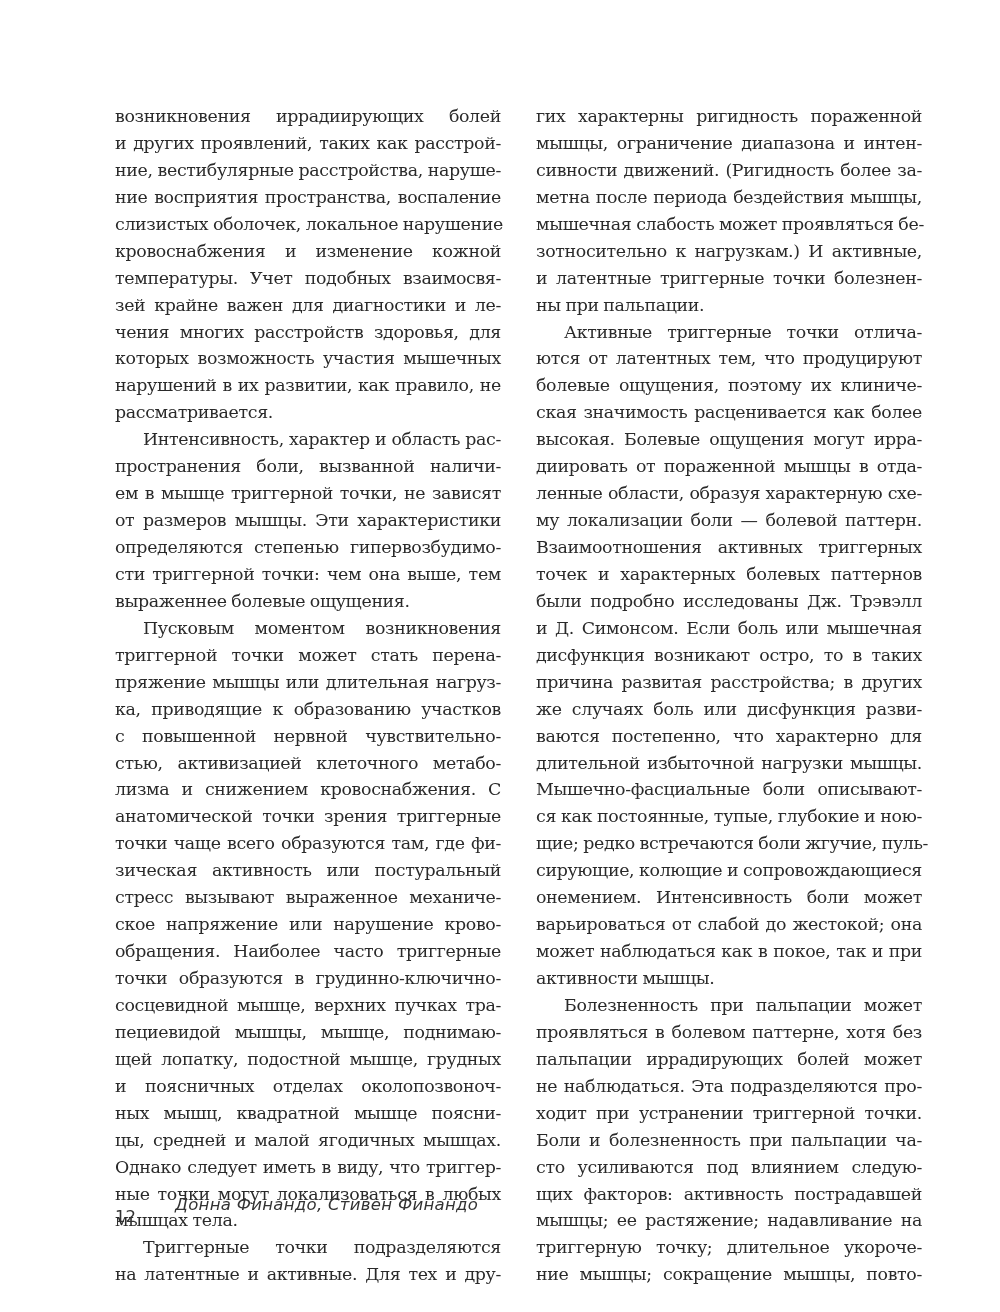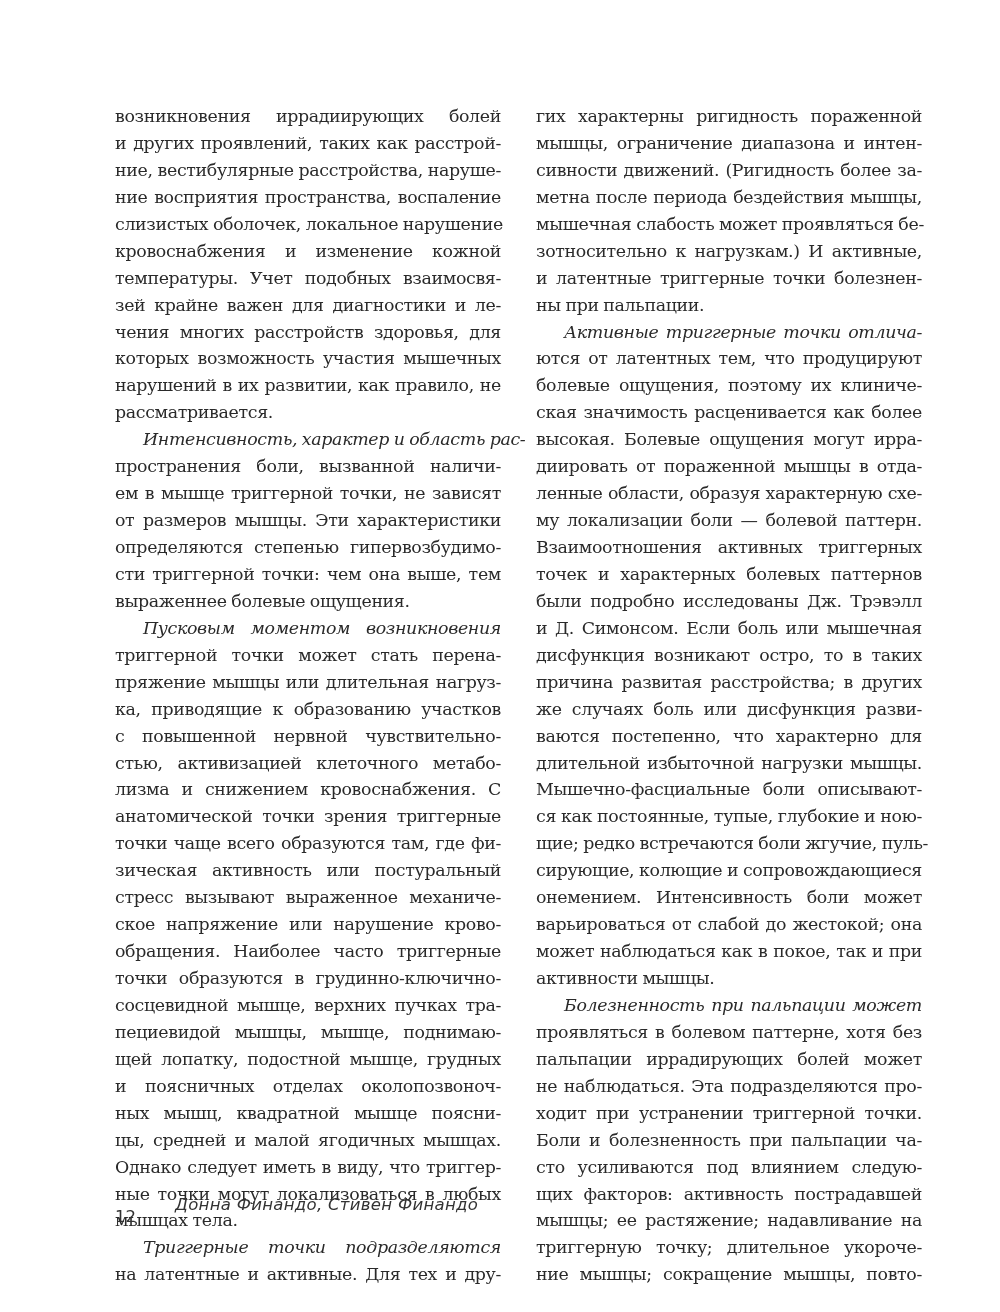--- a/index.html
+++ b/index.html
@@ -14,21 +14,21 @@
     height: 26.95px;
     color: #2a2a2a;
     white-space: nowrap;
     text-align: justify;
     text-align-last: justify;
     letter-spacing: -0.35px;
     word-spacing: -0.5px;
     overflow: visible;
   }
   .line.last { text-align-last: left; }
-  .line.indent { text-indent: 28px; font-style: italic; }
+  .line.indent { text-indent: 28px; }
   .footer { position: absolute; top: 1195px; left: 115px; font-family: "DejaVu Sans", sans-serif; font-size: 16.5px; color: #333; }
   .footer .page-num { position: absolute; left: 0; top: 12px; text-align: center; }
   .footer .authors { position: absolute; left: 60px; top: 0; white-space: nowrap; letter-spacing: 0.3px; font-style: italic; }
 </style>
 </head>
 <body>
 
 <div class="col col-left">
     <div class="line">возникновения иррадиирующих болей</div>
     <div class="line">и других проявлений, таких как расстрой-</div>

